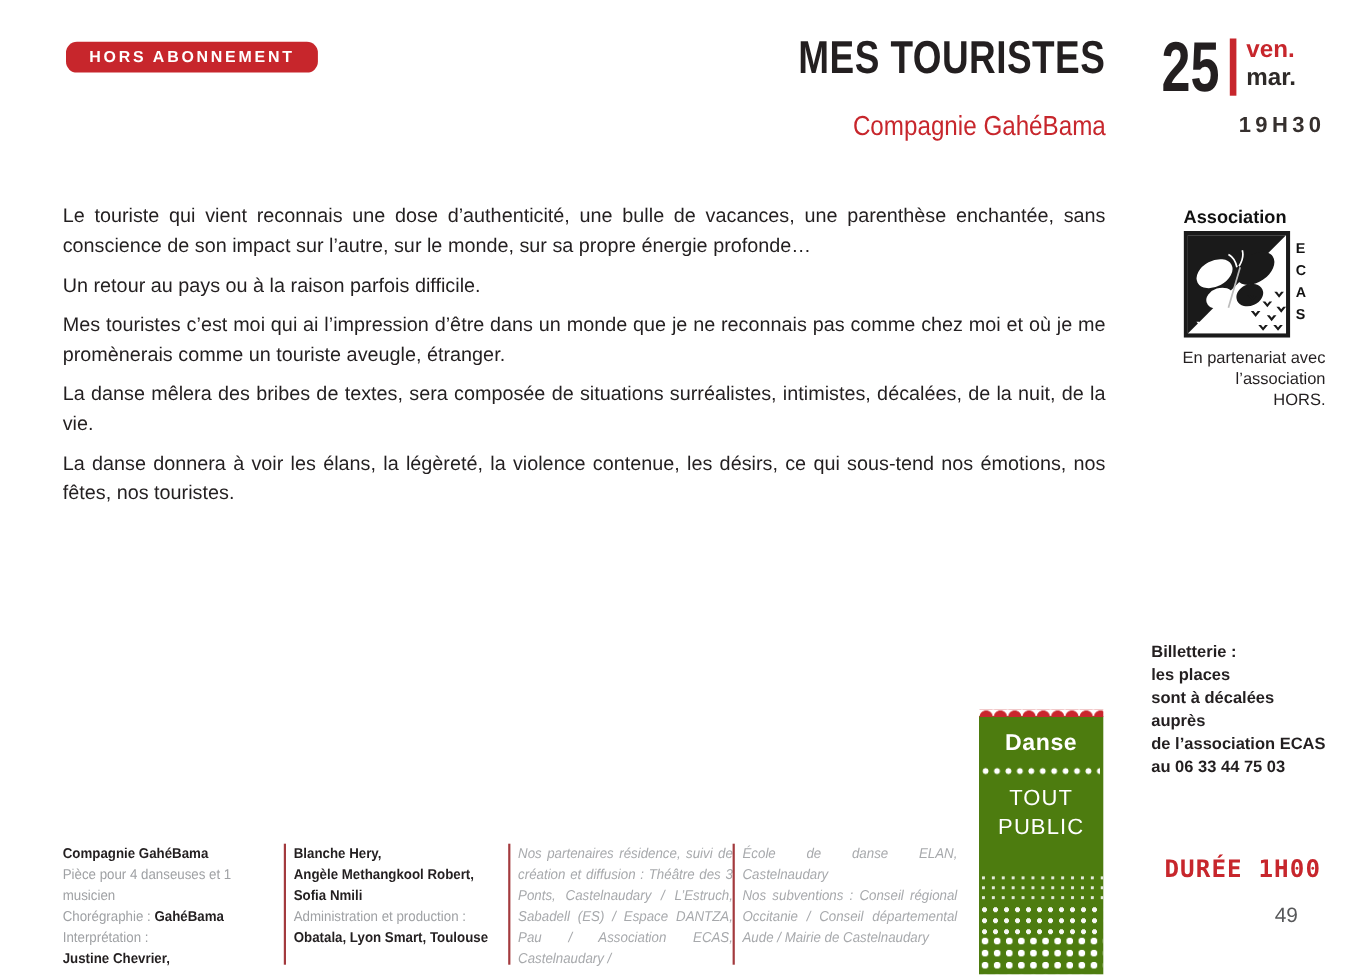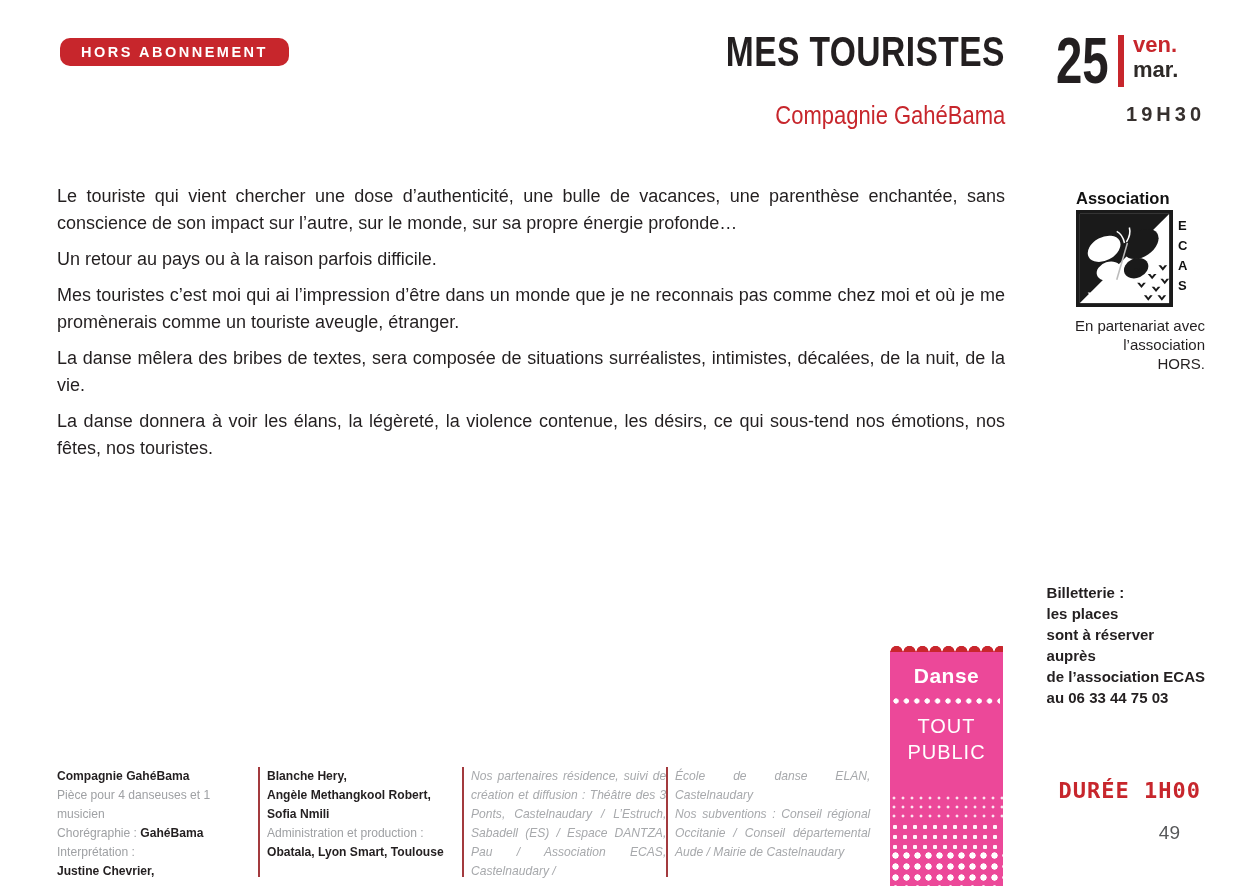--- a/index.html
+++ b/index.html
@@ -56,21 +56,21 @@
     font-size:15px; line-height:19px; color:#231f20;
   }
   
   .billetterie {
     position:absolute; right:36px; top:582px; text-align:left;
     font-size:15px; font-weight:bold; line-height:21px; color:#231f20;
   }
   
   .ticket {
     position:absolute; left:890px; top:651px; width:113px; height:235px;
-    background:#ec4899; text-align:center; color:#fff;
+    background:#4d7c0f; text-align:center; color:#fff;
   }
   .ticket::before {
     content:""; position:absolute; left:0; right:0; top:-6px; height:7px;
     background-image:radial-gradient(circle at 6.5px 7px, #c9262d 5.8px, rgba(0,0,0,0) 6.4px);
     background-size:13px 7px; background-repeat:repeat-x;
   }
   .ticket-category { font-size:21px; font-weight:bold; padding-top:13px; letter-spacing:0.5px; }
   .ticket-perf {
     height:6px; margin:10px 3px 9px 3px;
     background-image:radial-gradient(circle at 3px 3px, #fff 2.4px, rgba(0,0,0,0) 2.9px);
@@ -123,21 +123,21 @@
   <span class="date-day">25</span>
   <span class="date-bar"></span>
   <span>
     <div class="date-wd wd1">ven.</div>
     <div class="date-wd wd2">mar.</div>
   </span>
 </div>
 <div class="time">19H30</div>
 
 <div class="body-copy">
-  <p>Le touriste qui vient chercher une dose d’authenticité, une bulle de vacances, une parenthèse enchantée, sans conscience de son impact sur l’autre, sur le monde, sur sa propre énergie profonde…</p>
+  <p>Le touriste qui vient reconnais une dose d’authenticité, une bulle de vacances, une parenthèse enchantée, sans conscience de son impact sur l’autre, sur le monde, sur sa propre énergie profonde…</p>
   <p>Un retour au pays ou à la raison parfois difficile.</p>
   <p>Mes touristes c’est moi qui ai l’impression d’être dans un monde que je ne reconnais pas comme chez moi et où je me promènerais comme un touriste aveugle, étranger.</p>
   <p>La danse mêlera des bribes de textes, sera composée de situations surréalistes, intimistes, décalées, de la nuit, de la vie.</p>
   <p>La danse donnera à voir les élans, la légèreté, la violence contenue, les désirs, ce qui sous-tend nos émotions, nos fêtes, nos touristes.</p>
 </div>
 
 <div class="assoc">
   <div class="assoc-label">Association</div>
   <div class="assoc-row">
     <svg class="assoc-logo" viewBox="0 0 100 100">
@@ -175,21 +175,21 @@
 
 <div class="assoc-partner">
   <div>En partenariat avec</div>
   <div>l’association</div>
   <div>HORS.</div>
 </div>
 
 <div class="billetterie">
   <div>Billetterie :</div>
   <div>les places</div>
-  <div>sont à réserver</div>
+  <div>sont à décalées</div>
   <div>auprès</div>
   <div>de l’association ECAS</div>
   <div>au 06 33 44 75 03</div>
 </div>
 
 <div class="ticket">
   <div class="ticket-category">Danse</div>
   <div class="ticket-perf"></div>
   <div class="ticket-aud">TOUT</div>
   <div class="ticket-aud">PUBLIC</div>

